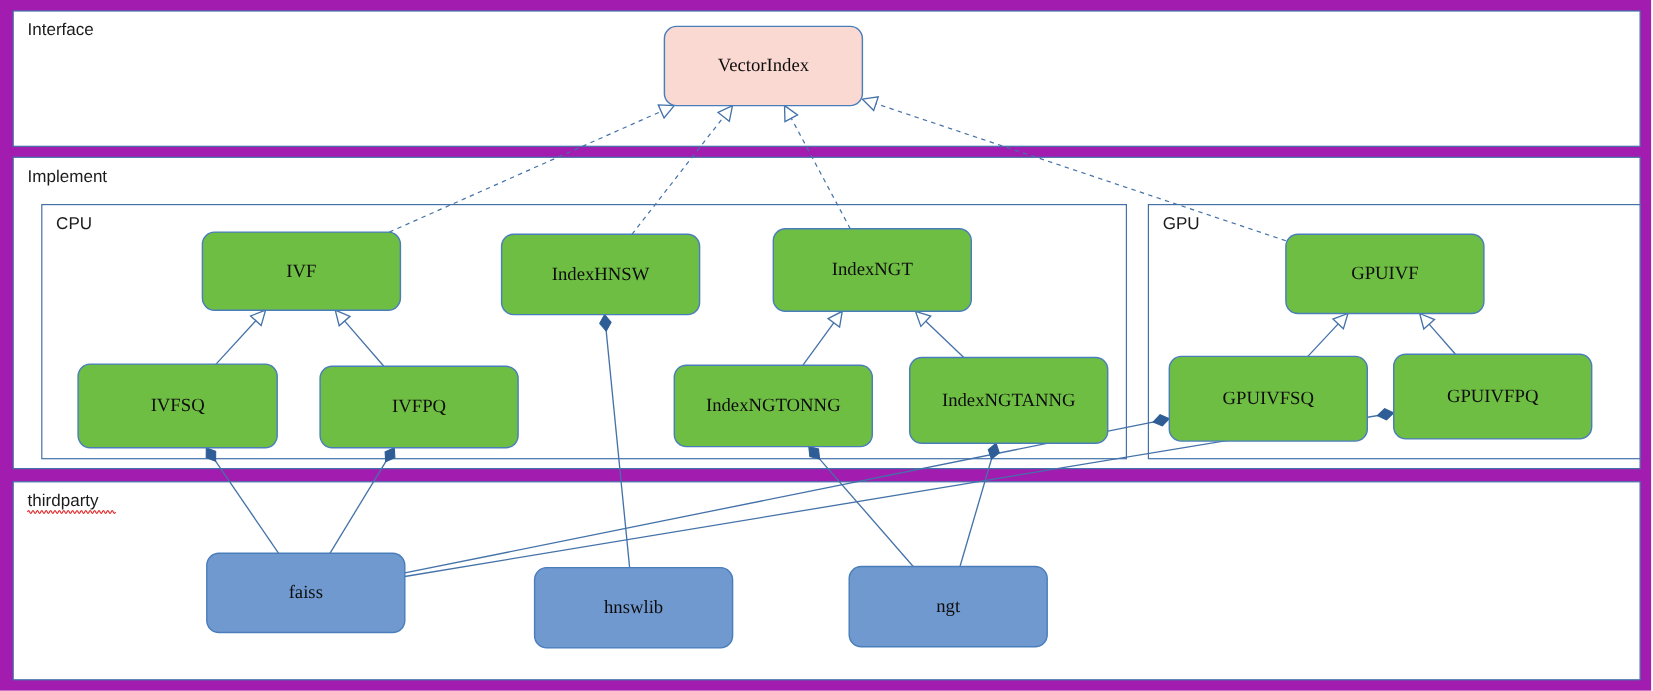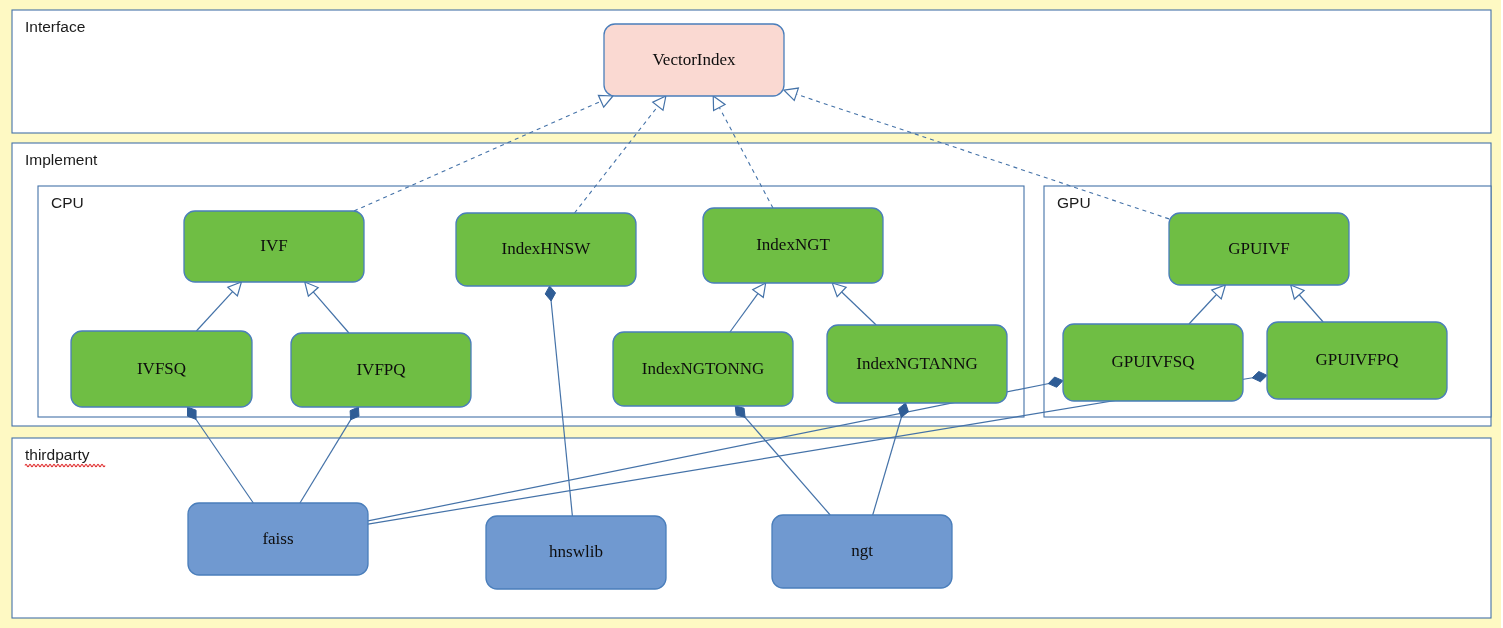--- a/index.html
+++ b/index.html
@@ -8,21 +8,21 @@
     padding: 0;
     background: #ffffff;
   }
   body {
     font-family: "Liberation Sans", sans-serif;
   }
   #canvas {
     position: relative;
     width: 1501px;
     height: 628px;
-    background: #fef9c3;
+    background: #a21caf;
     overflow: hidden;
   }
   svg.diagram {
     position: absolute;
     left: 0;
     top: 0;
     width: 1503px;
     height: 628px;
   }
   .container-rect {

